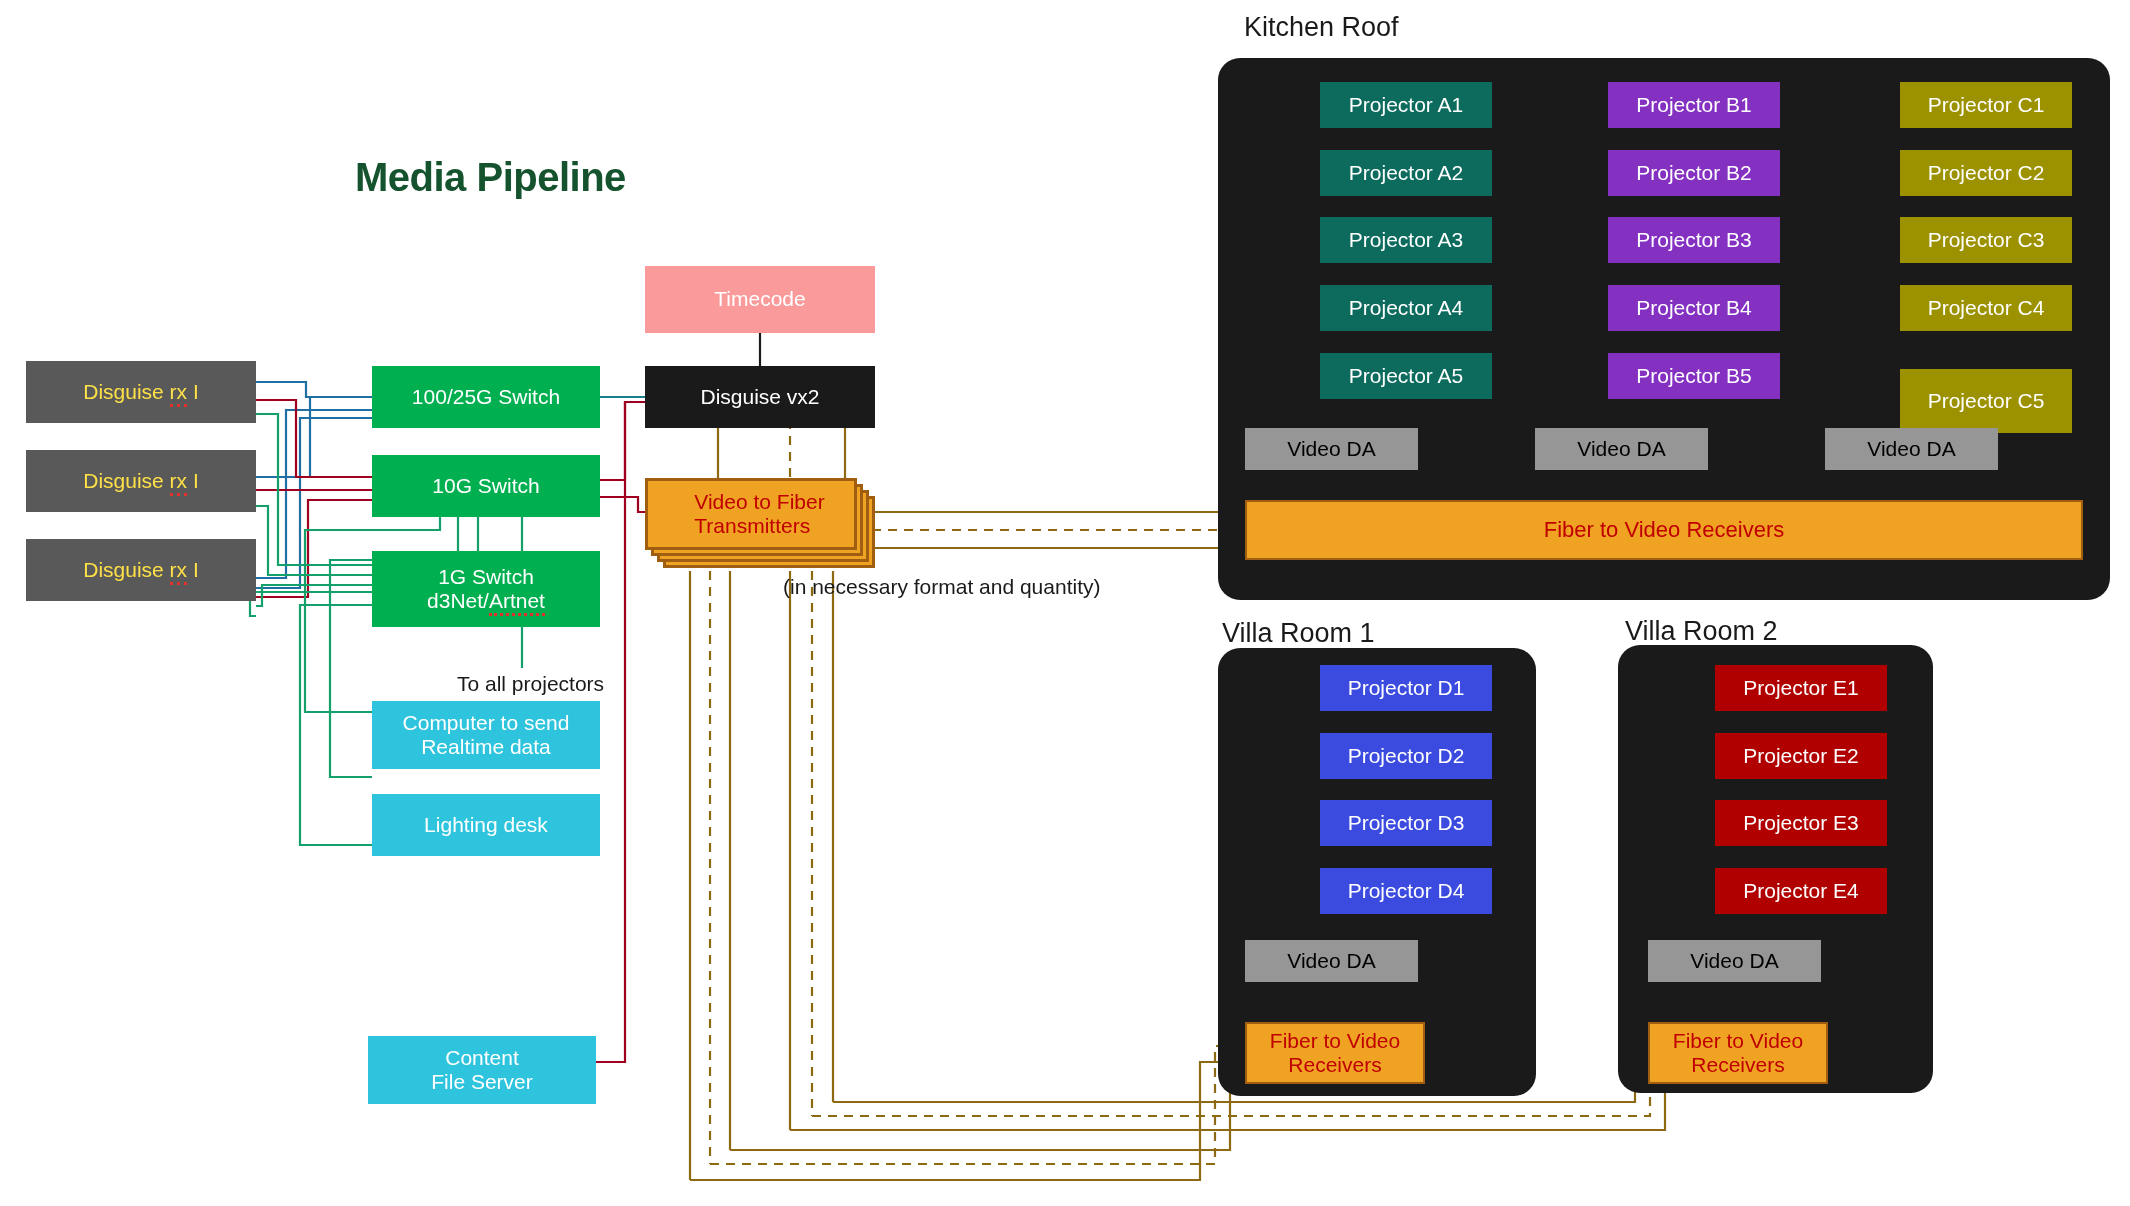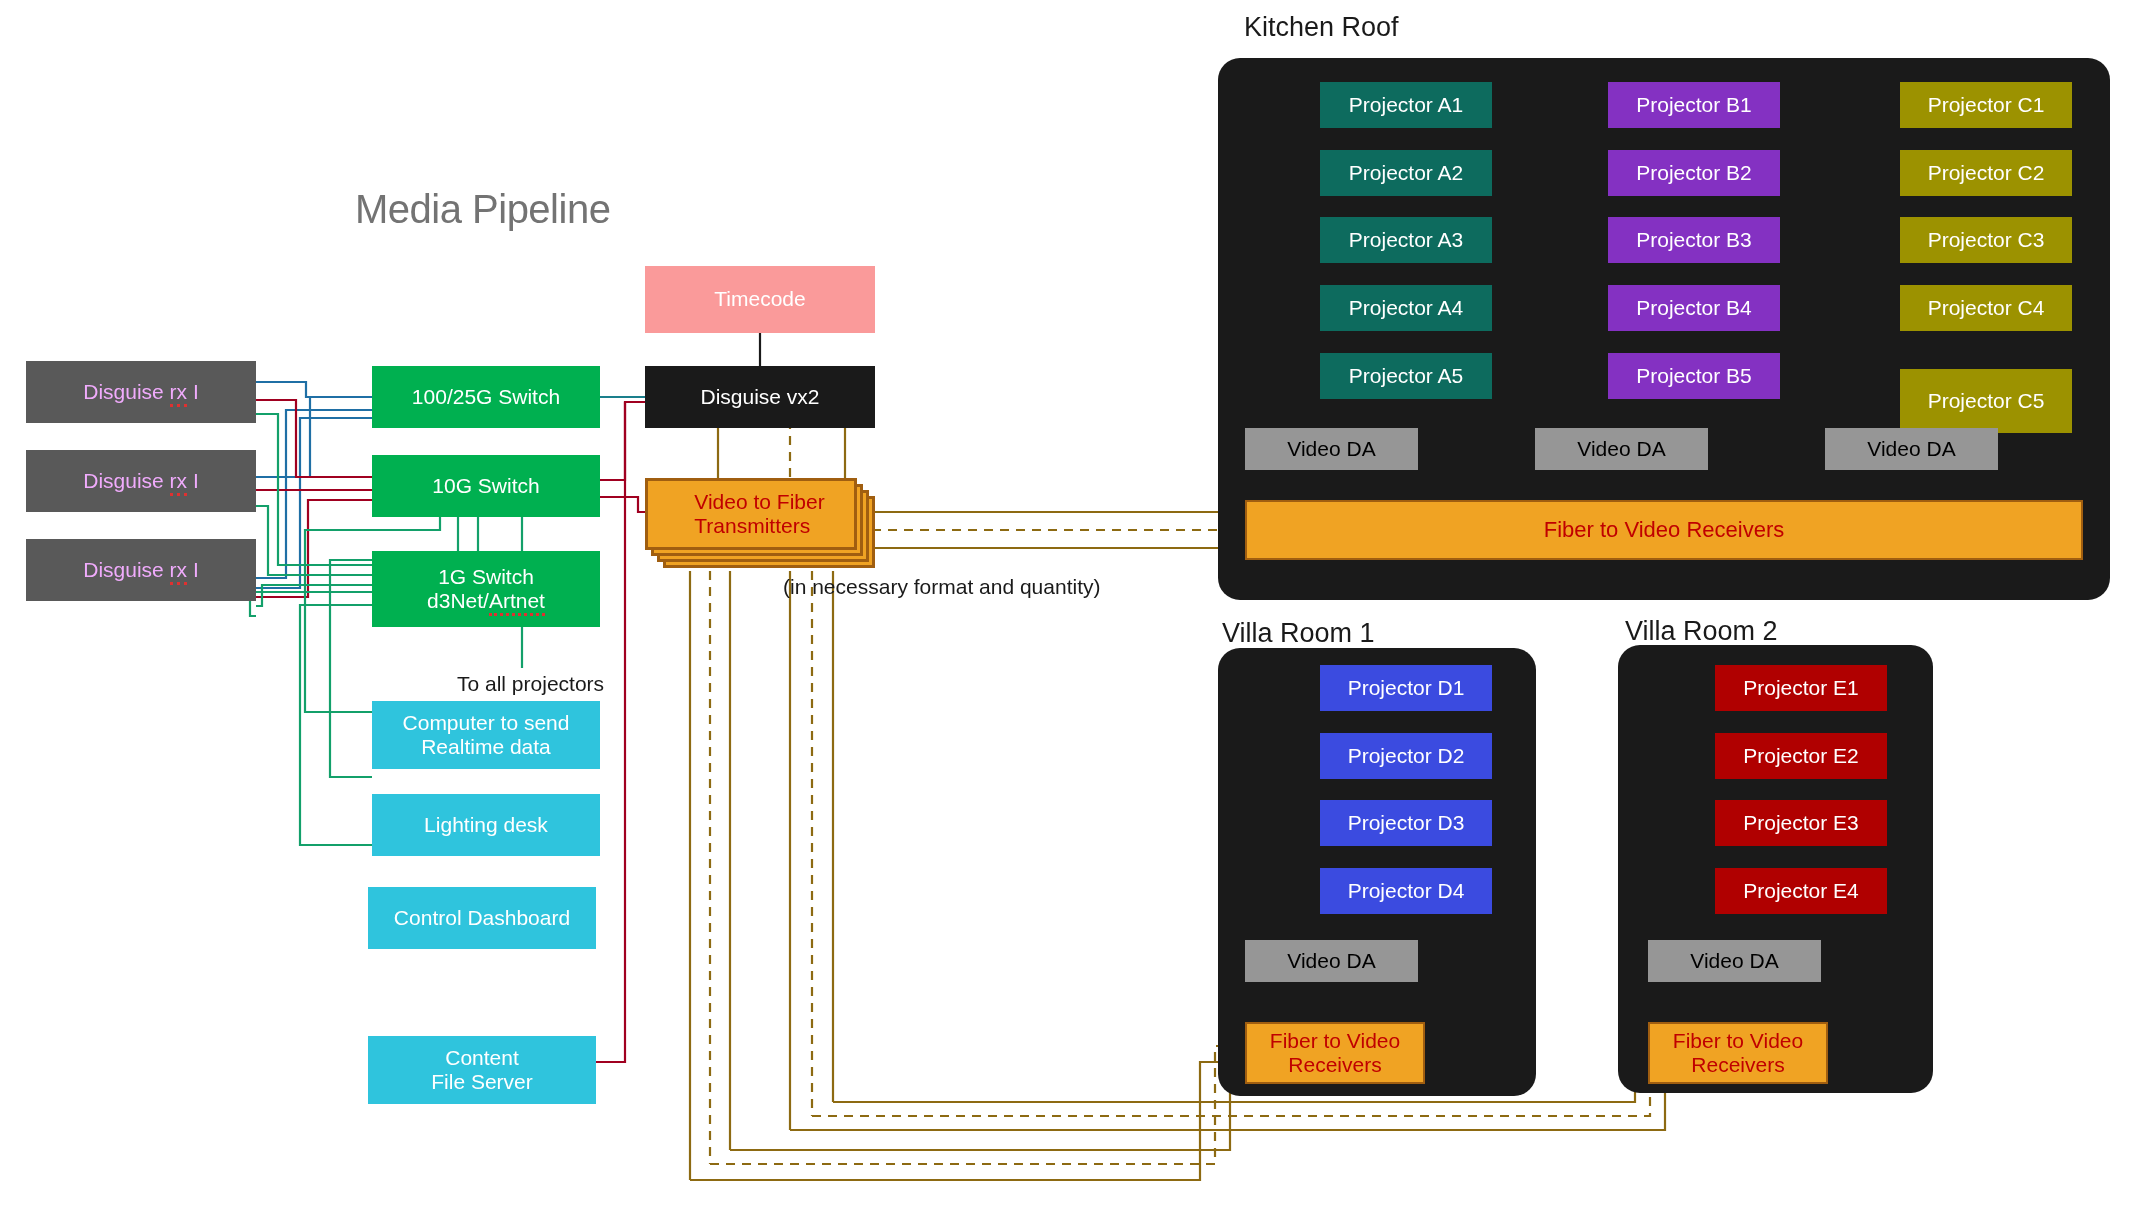--- a/index.html
+++ b/index.html
@@ -16,27 +16,26 @@
     position:absolute;box-sizing:border-box;
     display:flex;align-items:center;justify-content:center;
     text-align:center;line-height:1.15;
     color:#ffffff;font-size:21px;
   }
   .node .lbl{display:block;width:100%;padding:0 6px;}
 
   
   #title{
     position:absolute;left:355px;top:155px;
-    font-size:40px;font-weight:normal;color:#737373;
+    font-size:40px;font-weight:bold;color:#14532d;
     letter-spacing:-0.5px;
-    margin-top:32px;
-  }
-
-  
-  .rx{background:#595959;color:#f0abfc;}
+  }
+
+  
+  .rx{background:#595959;color:#fde047;}
   .rx .lbl{position:relative;}
   .sp{border-bottom:3px dotted #e03030;padding-bottom:1px;}
 
   
   .switch{background:#00b050;color:#ffffff;}
 
   
   .cyan{background:#2fc4dd;color:#ffffff;}
 
   
@@ -225,23 +224,20 @@
   </div>
 
   <div class="note" style="left:457px;top:672px;">To all projectors</div>
 
   <div class="node cyan" style="left:372px;top:701px;width:228px;height:68px;">
     <span class="lbl" style="white-space:pre-line;">Computer to send
 Realtime data</span>
   </div>
   <div class="node cyan" style="left:372px;top:794px;width:228px;height:62px;">
     <span class="lbl">Lighting desk</span>
-  </div>
-  <div class="node cyan" style="left:368px;top:887px;width:228px;height:62px;">
-    <span class="lbl">Control Dashboard</span>
   </div>
   <div class="node cyan" style="left:368px;top:1036px;width:228px;height:68px;">
     <span class="lbl" style="white-space:pre-line;">Content
 File Server</span>
   </div>
 
   <div class="node timecode" style="left:645px;top:266px;width:230px;height:67px;">
     <span class="lbl">Timecode</span>
   </div>
 

